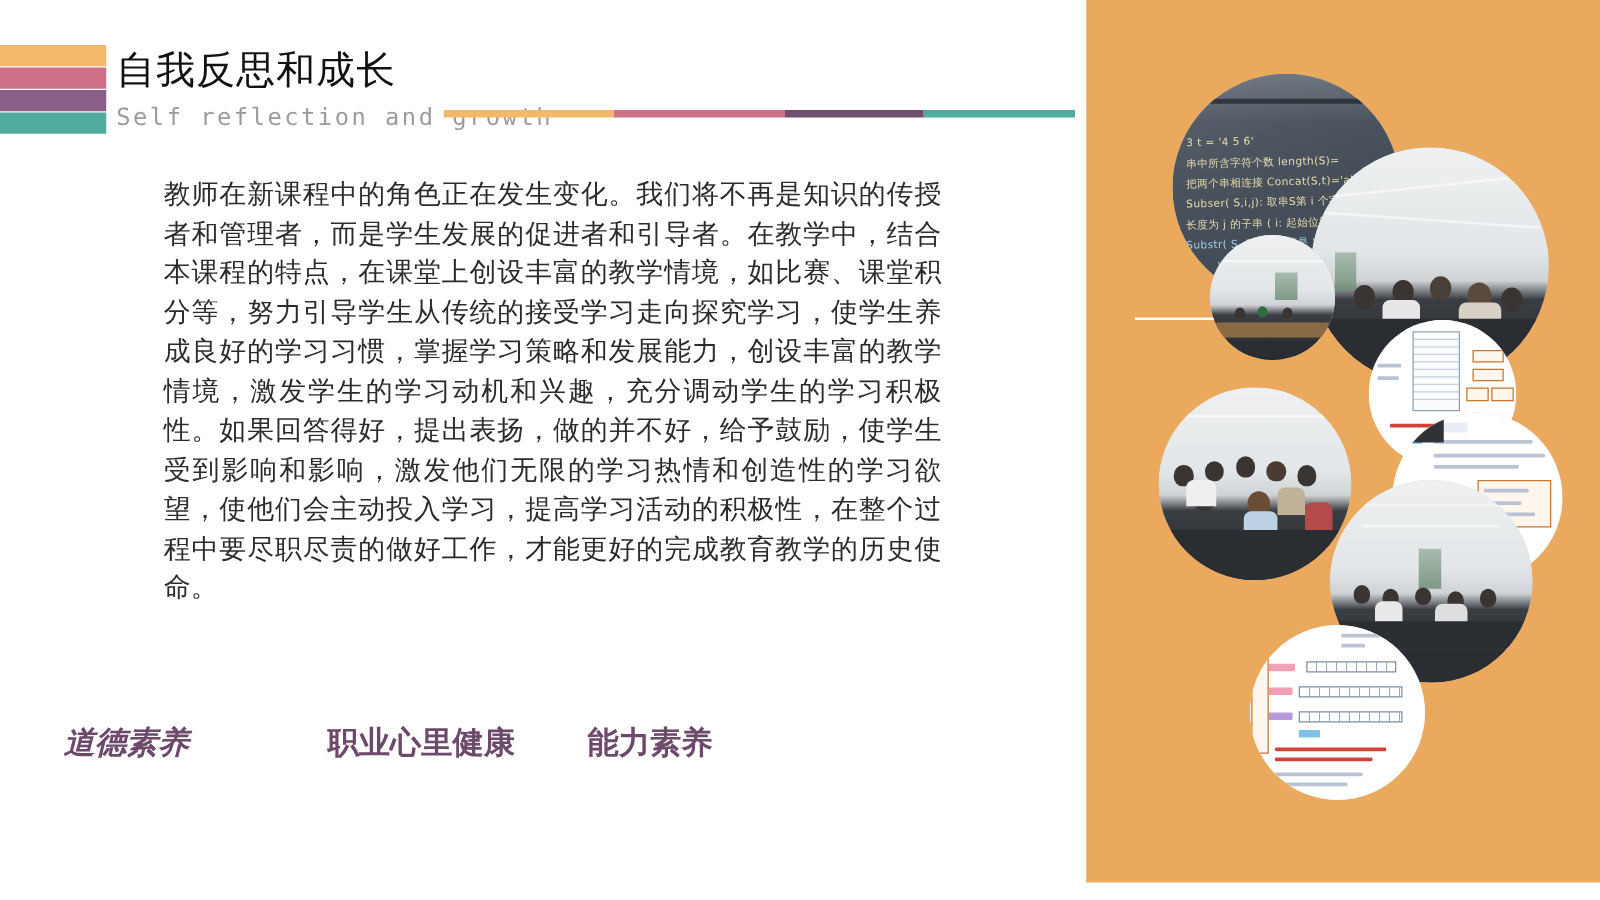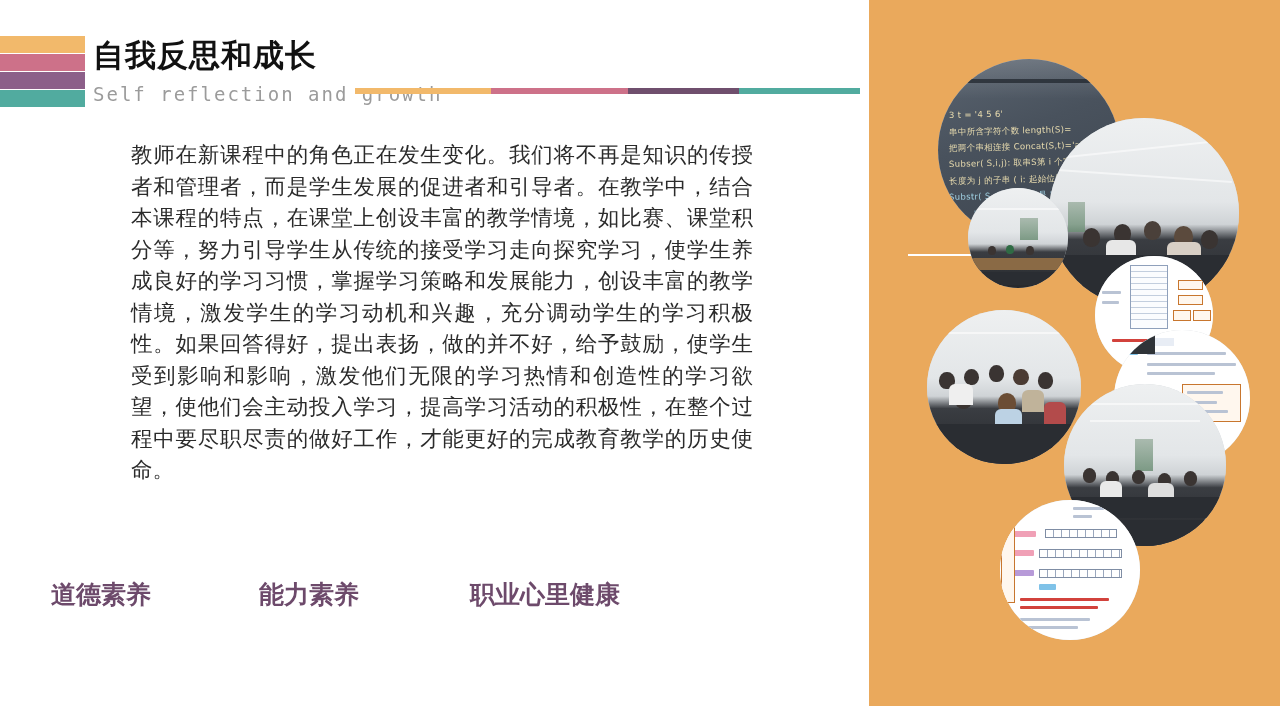--- a/index.html
+++ b/index.html
@@ -38,21 +38,21 @@
 
   
   #header-title-block {
     position: absolute;
     left: 93px;
     top: 36px;
     width: 760px;
   }
   #page-title {
     font-family: "Liberation Serif", serif;
-    font-weight: bold;
+    font-weight: normal;
     font-size: 31px;
     line-height: 40px;
     color: #111111;
     letter-spacing: 1px;
     margin: 0;
     white-space: nowrap;
   }
   #page-subtitle {
     font-family: "DejaVu Sans Mono", monospace;
     font-size: 19px;
@@ -277,27 +277,27 @@
       <span class="seg" style="background: rgb(242, 185, 107); width: 27%;"></span>
       <span class="seg" style="background: rgb(205, 113, 137); width: 27%;"></span>
       <span class="seg" style="background: rgb(111, 79, 109); width: 22%;"></span>
       <span class="seg" style="background: rgb(81, 171, 159); width: 24%;"></span>
     </div>
 
   <p id="body-paragraph">教师在新课程中的角色正在发生变化。我们将不再是知识的传授者和管理者，而是学生发展的促进者和引导者。在教学中，结合本课程的特点，在课堂上创设丰富的教学情境，如比赛、课堂积分等，努力引导学生从传统的接受学习走向探究学习，使学生养成良好的学习习惯，掌握学习策略和发展能力，创设丰富的教学情境，激发学生的学习动机和兴趣，充分调动学生的学习积极性。如果回答得好，提出表扬，做的并不好，给予鼓励，使学生受到影响和影响，激发他们无限的学习热情和创造性的学习欲望，使他们会主动投入学习，提高学习活动的积极性，在整个过程中要尽职尽责的做好工作，才能更好的完成教育教学的历史使命。</p>
 
   <div id="competency-row">
     <div class="slot s0">
-      <span class="competency-label" style="color: rgb(109, 74, 107);">道德素养</span>
+      <span class="competency-label" style="color: rgb(109, 74, 107); font-style: italic;">道德素养</span>
+    </div>
+    <div class="slot s3">
+      <span class="competency-label" style="color: rgb(109, 74, 107);">职业心里健康</span>
     </div>
     <div class="slot s2">
       <span class="competency-label" style="color: rgb(109, 74, 107);">能力素养</span>
-    </div>
-    <div class="slot s3">
-      <span class="competency-label" style="color: rgb(109, 74, 107);">职业心里健康</span>
     </div>
   </div>
 
   <div id="collage-panel" style="background: rgb(234, 169, 92);">
 
     <div id="accent-rule"></div>
 
     <div class="photo" id="photo-blackboard" style="left:69px; top:59px; width:182px; height:182px;">
       <div class="inner">
         <div class="top-rail"></div>

